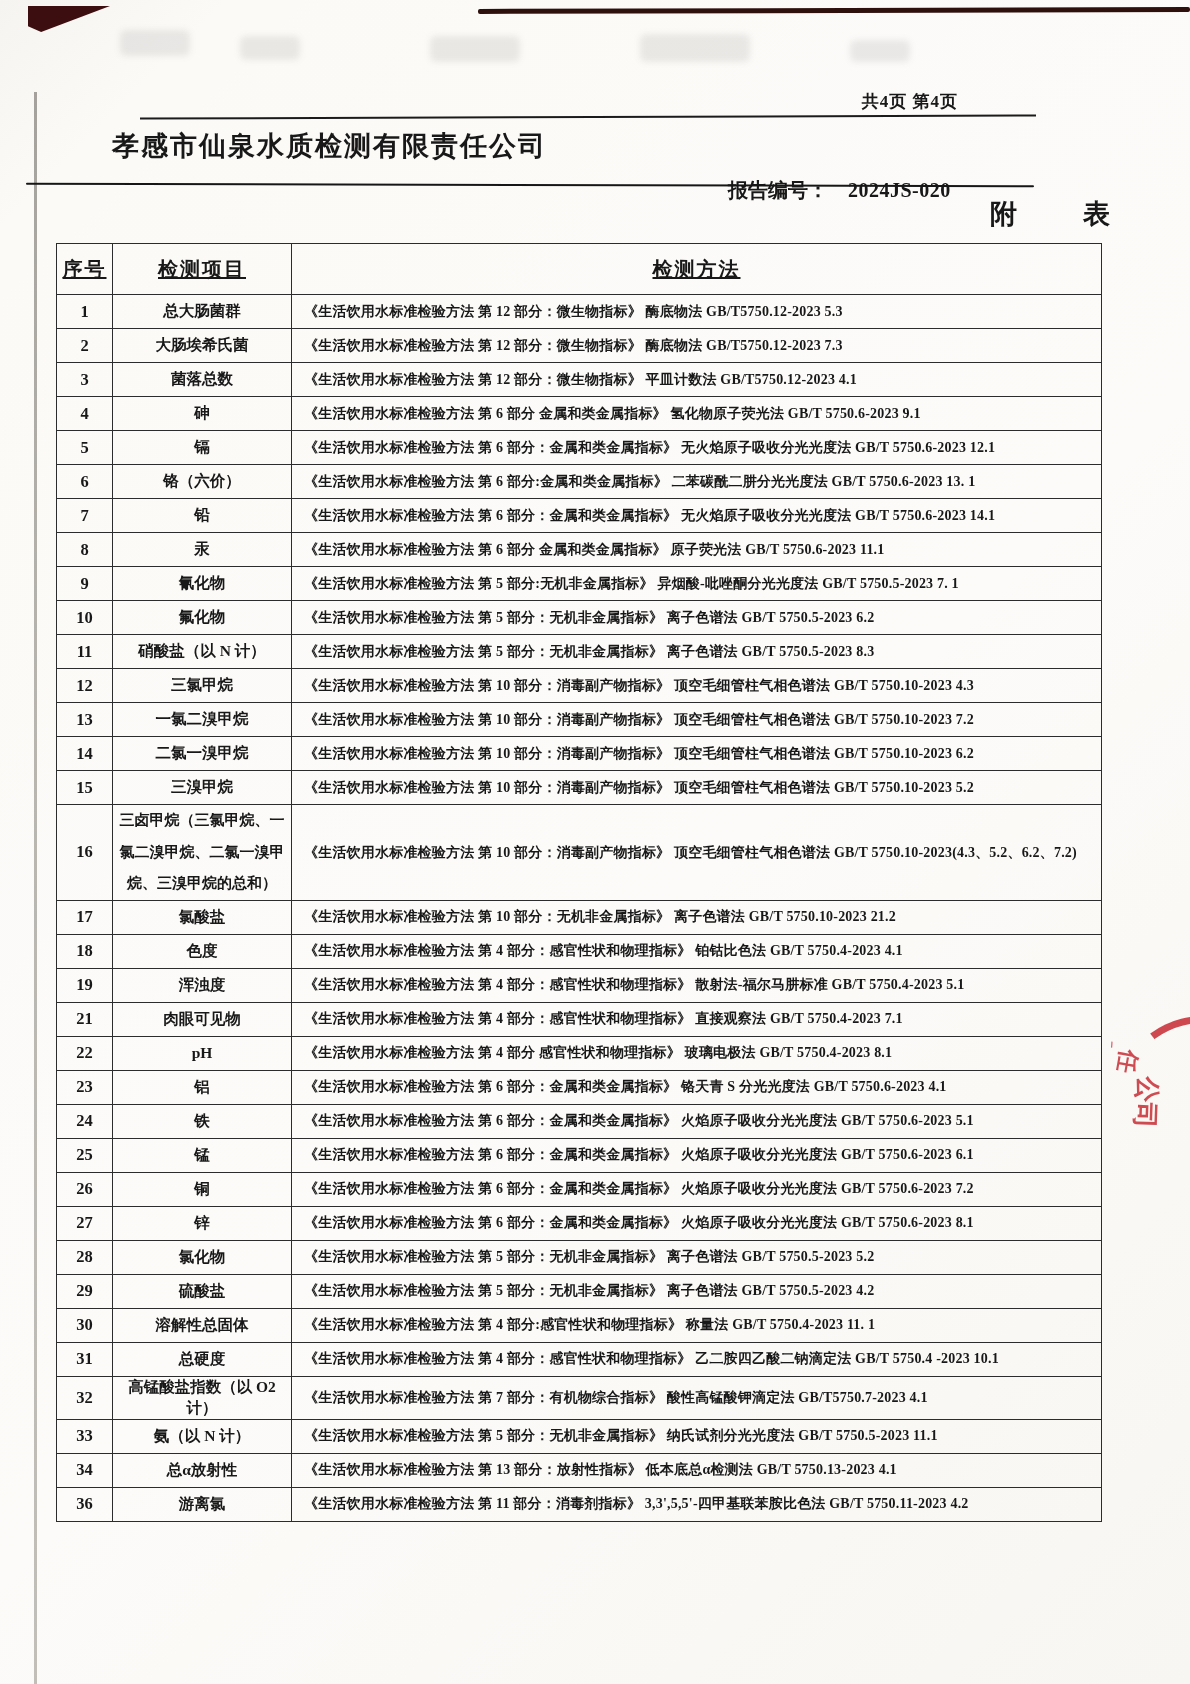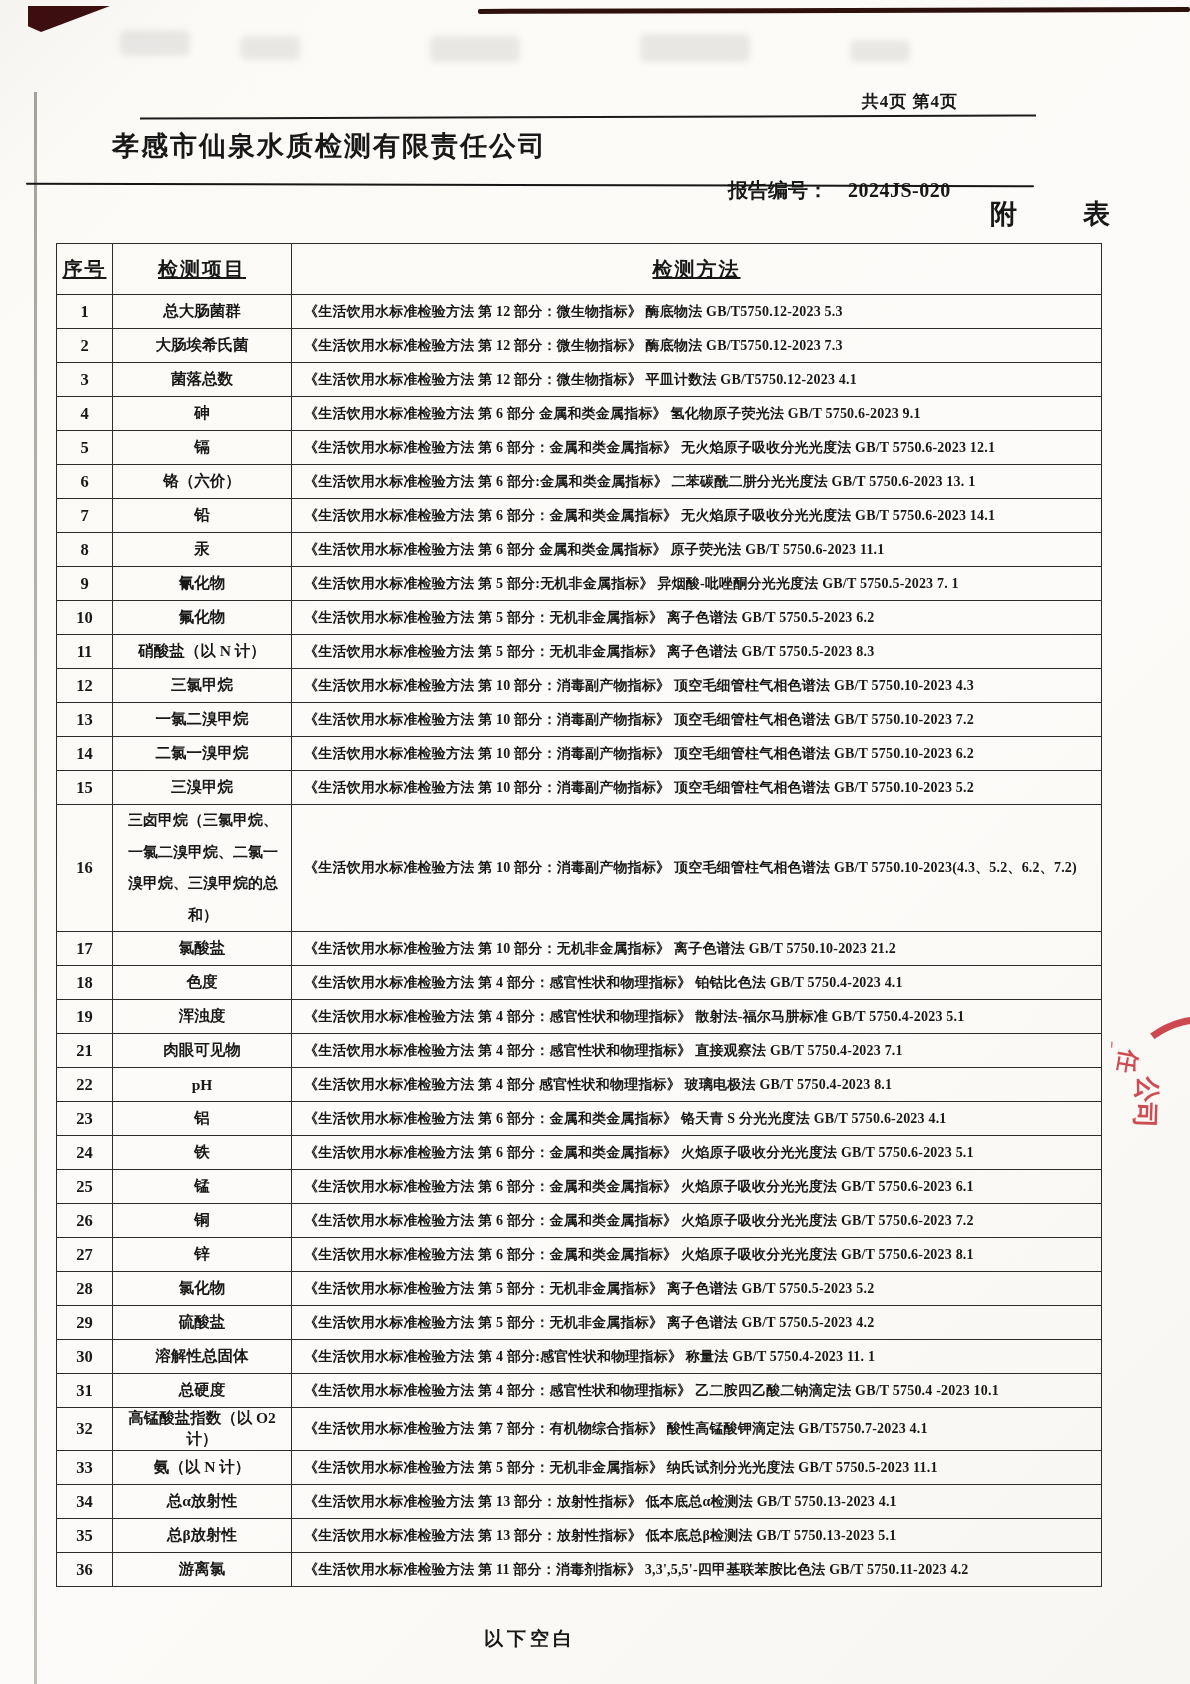--- a/index.html
+++ b/index.html
@@ -32,21 +32,21 @@
   .doc-title .t2{margin-left:66px;}
   
   table.appx{position:absolute;left:56px;top:243px;width:1046px;border-collapse:collapse;table-layout:fixed;}
   table.appx th,table.appx td{border:1.6px solid #2c2c2c;vertical-align:middle;}
   table.appx th{height:48px;font-size:20px;font-weight:700;letter-spacing:2px;text-decoration:underline;}
   table.appx tr{height:34px;}
   td.no{width:53px;text-align:center;font-size:16.5px;font-weight:600;}
   td.item{width:176px;text-align:center;font-size:15.5px;font-weight:700;padding:0 6px;margin-left:43px;}
   td.method{text-align:left;font-size:14px;font-weight:600;padding:0 8px 0 12px;white-space:nowrap;letter-spacing:.2px;}
   tr.tall{height:118px;}
-  tr.tall td.item{line-height:2.1;font-size:15px;padding-left:8px;}
+  tr.tall td.item{line-height:2.1;font-size:15px;}
   tr.tall td.method{white-space:normal;line-height:2.8;vertical-align:middle;}
   
   .footer-note{position:absolute;left:0;top:1626px;width:1060px;text-align:center;
     font-size:19px;font-weight:700;letter-spacing:4px;}
   
   .stamp-arc{position:absolute;left:1118px;top:1016px;width:160px;height:150px;border-radius:50%;
     border:7px solid transparent;border-top-color:rgba(197,33,44,.82);transform:rotate(7deg);}
   .stamp-tick{position:absolute;left:1104px;top:1038px;color:rgba(197,33,44,.7);font-size:14px;transform:rotate(40deg);}
   .stamp-char{position:absolute;color:rgba(198,36,46,.82);font-weight:700;
     font-family:"Liberation Sans","DejaVu Sans",sans-serif;}
@@ -280,35 +280,29 @@
       <td class="item">氨（以 N 计）</td>
       <td class="method">《生活饮用水标准检验方法 第 5 部分：无机非金属指标》 纳氏试剂分光光度法 GB/T 5750.5-2023 11.1</td>
     </tr>
 
     <tr>
       <td class="no">34</td>
       <td class="item">总α放射性</td>
       <td class="method">《生活饮用水标准检验方法 第 13 部分：放射性指标》 低本底总α检测法 GB/T 5750.13-2023 4.1</td>
     </tr>
 
-    <tr>
-      <td class="no">35</td>
-      <td class="item">总β放射性</td>
-      <td class="method">《生活饮用水标准检验方法 第 13 部分：放射性指标》 低本底总β检测法 GB/T 5750.13-2023 5.1</td>
-    </tr>
 
     <tr>
       <td class="no">36</td>
       <td class="item">游离氯</td>
       <td class="method">《生活饮用水标准检验方法 第 11 部分：消毒剂指标》 3,3',5,5'-四甲基联苯胺比色法 GB/T 5750.11-2023 4.2</td>
     </tr>
   </tbody>
   </table>
 
-  <div class="footer-note">以下空白</div>
 
   <div class="stamp-arc"></div>
   <div class="stamp-tick">丶</div>
   <span class="stamp-char c0">任</span>
   <span class="stamp-char c1">公</span>
   <span class="stamp-char c2">司</span>
 
 </div>
 
 </body></html>

